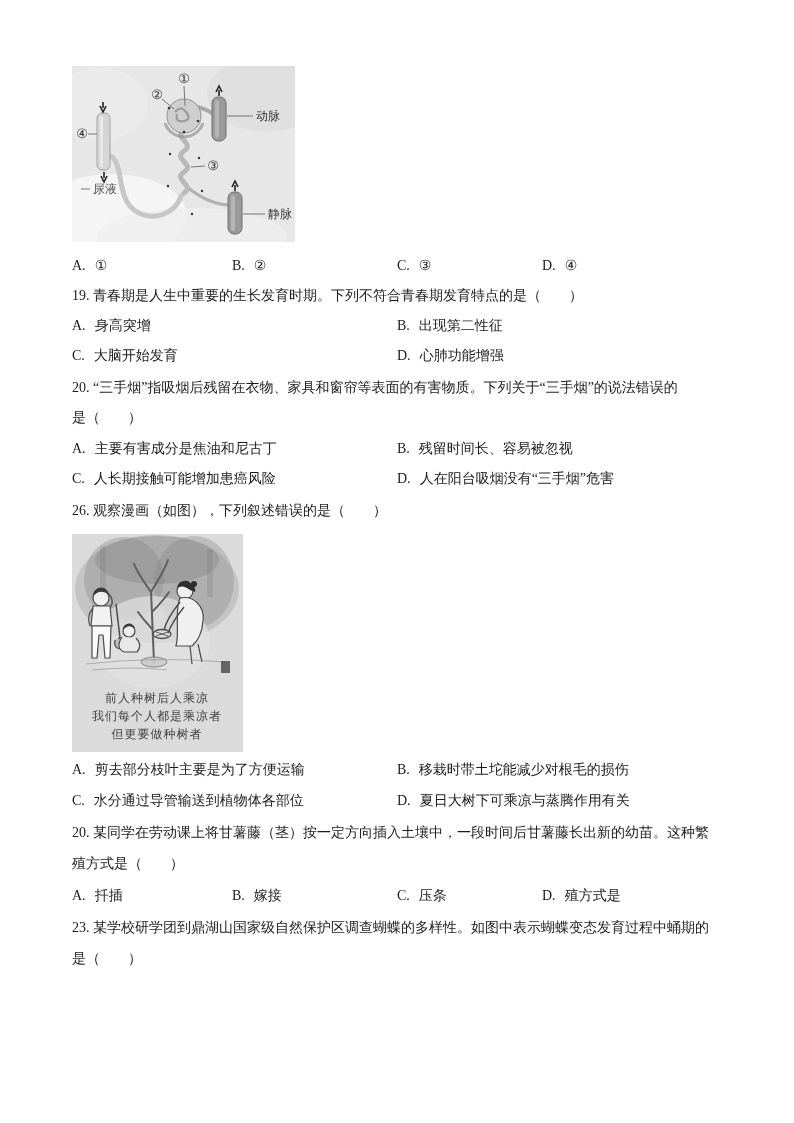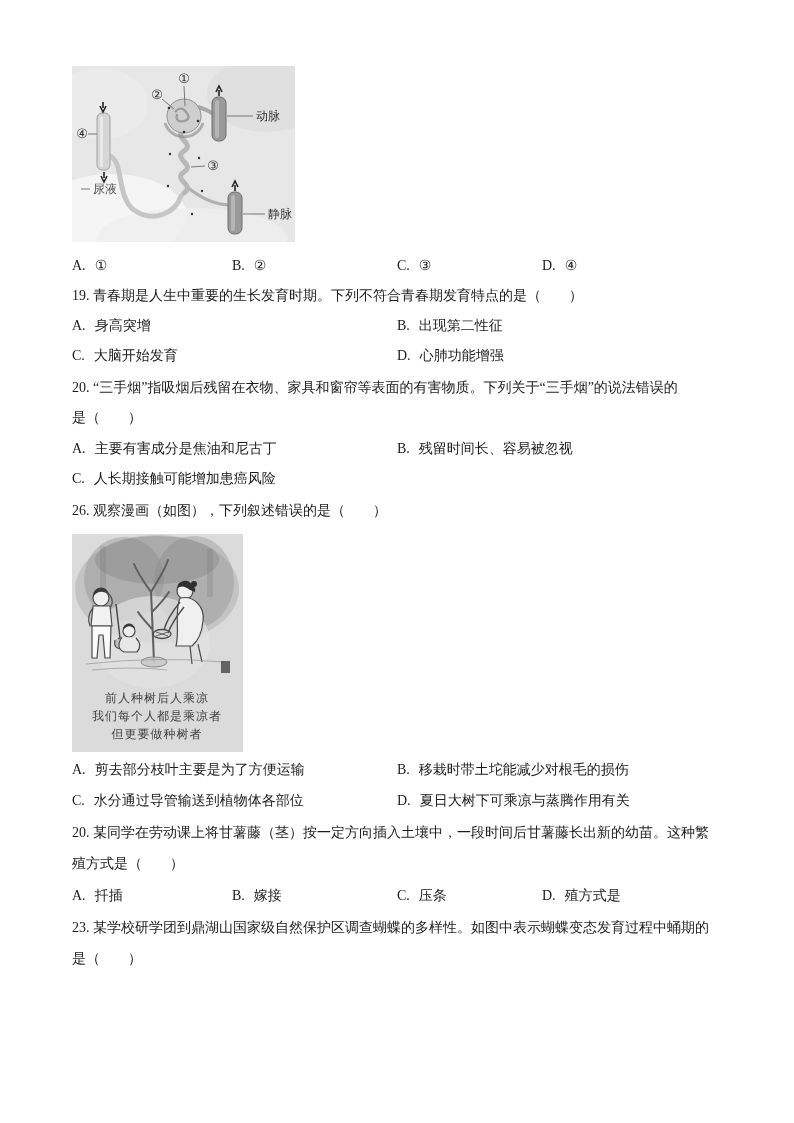--- a/index.html
+++ b/index.html
@@ -101,20 +101,21 @@
   <span class="opt c1" style="top:316px"><span class="opt-letter">A.</span><span>身高突增</span></span>
   <span class="opt c3" style="top:316px"><span class="opt-letter">B.</span><span>出现第二性征</span></span>
   <span class="opt c1" style="top:346px"><span class="opt-letter">C.</span><span>大脑开始发育</span></span>
   <span class="opt c3" style="top:346px"><span class="opt-letter">D.</span><span>心肺功能增强</span></span>
 
   <div class="line" style="top:378px">20. “三手烟”指吸烟后残留在衣物、家具和窗帘等表面的有害物质。下列关于“三手烟”的说法错误的</div>
   <div class="line" style="top:408px">是（　　）</div>
   <span class="opt c1" style="top:439px"><span class="opt-letter">A.</span><span>主要有害成分是焦油和尼古丁</span></span>
   <span class="opt c3" style="top:439px"><span class="opt-letter">B.</span><span>残留时间长、容易被忽视</span></span>
   <span class="opt c1" style="top:469px"><span class="opt-letter">C.</span><span>人长期接触可能增加患癌风险</span></span>
+  <span class="opt c3" style="top:469px"><span class="opt-letter">D.</span><span>人在阳台吸烟没有“三手烟”危害</span></span>
 
   <div class="line" style="top:501px">26. 观察漫画（如图），下列叙述错误的是（　　）</div>
 
   <figure class="fig fig-cartoon">
     <svg width="171" height="218" viewBox="0 0 171 218">
       <rect width="171" height="218" fill="#dbdbdb"></rect>
       <g>
         <ellipse cx="85" cy="55" rx="82" ry="54" fill="#a8a8a8" opacity="0.45"></ellipse>
         <ellipse cx="52" cy="45" rx="40" ry="42" fill="#8f8f8f" opacity="0.4"></ellipse>
         <ellipse cx="122" cy="48" rx="40" ry="46" fill="#909090" opacity="0.4"></ellipse>

